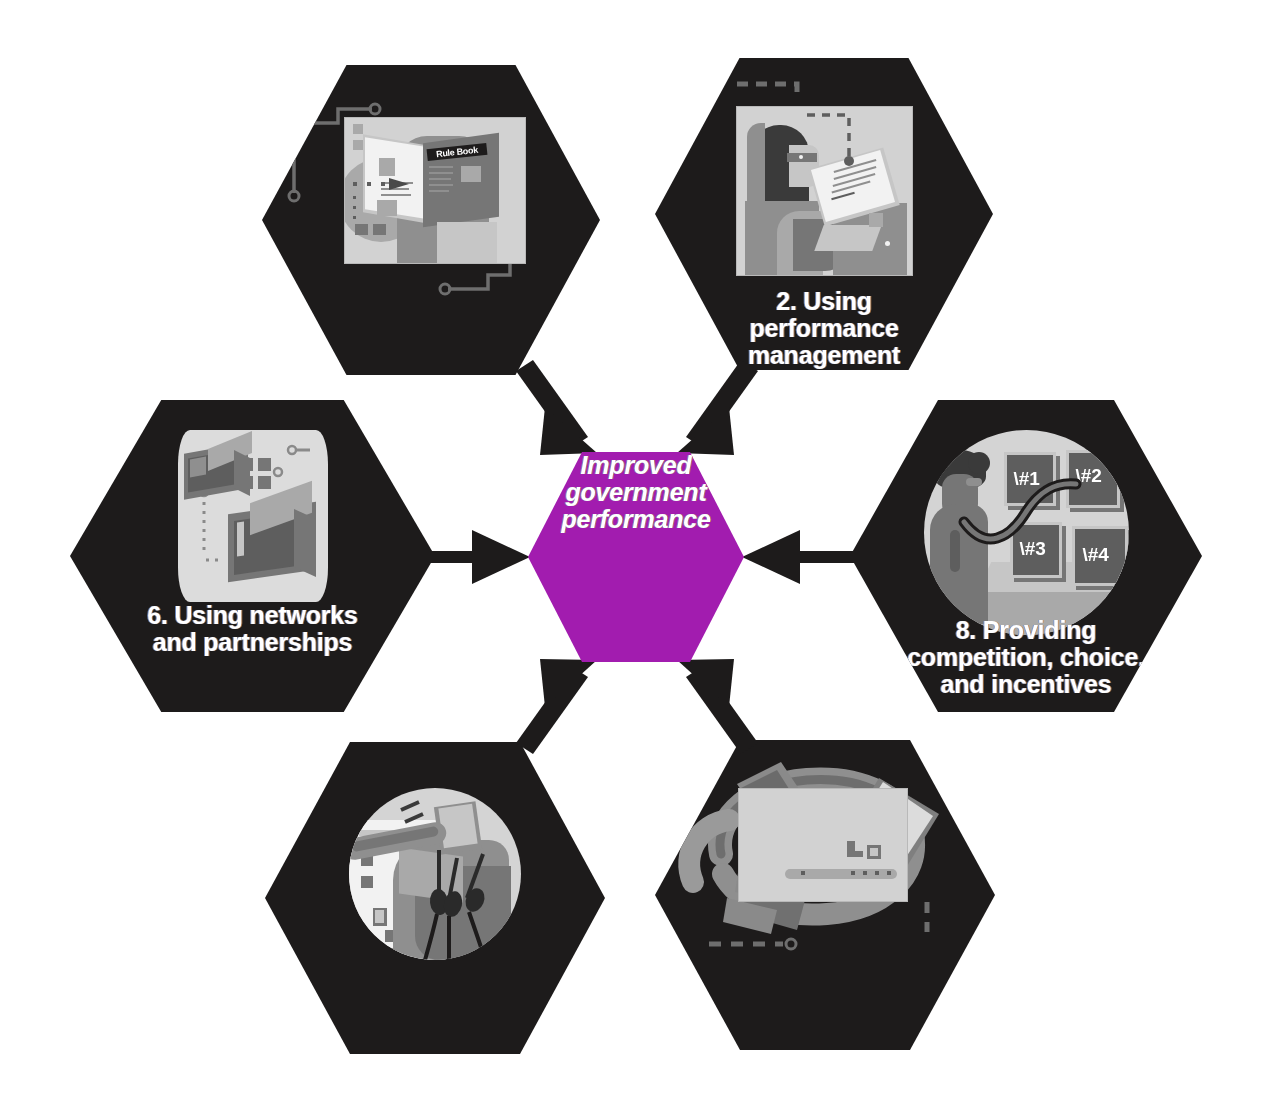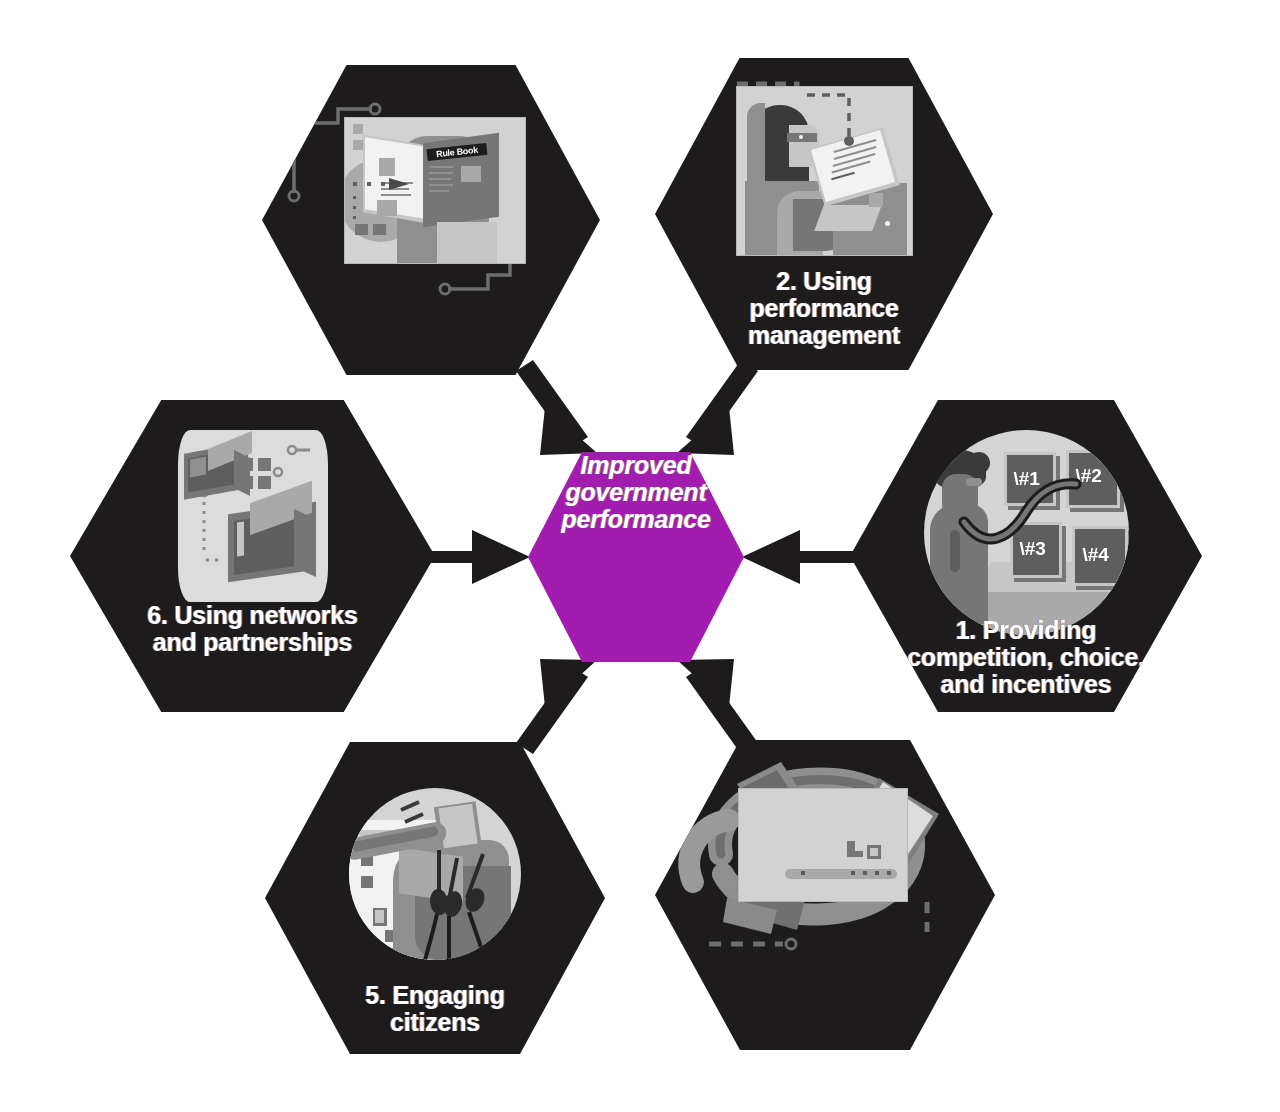--- a/index.html
+++ b/index.html
@@ -188,21 +188,21 @@
     <svg class="linework" style="left:14px; top:18px;" width="330" height="290" viewBox="0 0 330 290">
       <path d="M18 110 L18 40 L62 40 L62 26 L96 26" stroke="#6e6e6e" stroke-width="3.5" fill="none"></path>
       <circle cx="18" cy="113" r="5" stroke="#6e6e6e" stroke-width="3" fill="none"></circle>
       <circle cx="99" cy="26" r="5" stroke="#6e6e6e" stroke-width="3" fill="none"></circle>
       <path d="M234 133 L234 192 L212 192 L212 206 L172 206" stroke="#6e6e6e" stroke-width="3.5" fill="none"></path>
       <circle cx="234" cy="130" r="5" stroke="#6e6e6e" stroke-width="3" fill="none"></circle>
       <circle cx="169" cy="206" r="5" stroke="#6e6e6e" stroke-width="3" fill="none"></circle>
     </svg>
   </div>
 
-  <div class="hex" style="left:655px; top:58px; width:338px; height:312px; padding-top:28px;">
+  <div class="hex" style="left:655px; top:58px; width:338px; height:312px; padding-top:48px;">
     <div class="art art-rect" style="width:175px; height:168px;">
       <div class="sh g6" style="left:14px; top:18px; width:58px; height:78px; border-radius:28px 28px 0 0;"></div>
       <div class="sh g1" style="left:10px; top:16px; width:18px; height:84px; border-radius:14px 0 0 0;"></div>
       <div class="sh g5" style="left:52px; top:38px; width:30px; height:42px; border-radius:0 10px 10px 0;"></div>
       <div class="sh g2" style="left:50px; top:46px; width:30px; height:9px;"></div>
       <div class="sh wh" style="left:62px; top:48px; width:4px; height:4px; border-radius:50%;"></div>
       <div class="sh g1" style="left:8px; top:94px; width:74px; height:74px;"></div>
       <div class="sh g3" style="left:40px; top:104px; width:46px; height:64px; border-radius:22px 0 0 0;"></div>
       <div class="sh g2" style="left:56px; top:112px; width:58px; height:52px; border-radius:0 0 26px 0;"></div>
       <div class="sh g1" style="left:96px; top:96px; width:74px; height:72px;"></div>
@@ -255,21 +255,21 @@
       <div class="sh g4" style="left:151px; top:99px; width:50px; height:54px;"></div>
       <div class="tinytxt" style="left:90px; top:38px; font-size:19px;">\#1</div>
       <div class="tinytxt" style="left:152px; top:35px; font-size:19px;">\#2</div>
       <div class="tinytxt" style="left:96px; top:108px; font-size:19px;">\#3</div>
       <div class="tinytxt" style="left:159px; top:114px; font-size:19px;">\#4</div>
       <svg class="sh" style="left:34px; top:46px;" width="130" height="72" viewBox="0 0 130 72">
         <path d="M6 46 C 28 76, 52 62, 68 36 C 82 14, 98 6, 118 8" stroke="#1d1b1b" stroke-width="11" fill="none" stroke-linecap="round"></path>
         <path d="M6 46 C 28 76, 52 62, 68 36 C 82 14, 98 6, 118 8" stroke="#767676" stroke-width="5" fill="none" stroke-linecap="round"></path>
       </svg>
     </div>
-    <div class="label label-sm" style="margin-top:-18px;">1. Providing
+    <div class="label label-sm" style="margin-top:-18px;">8. Providing
 competition, choice,
 and incentives</div>
   </div>
 
   <div class="hex" style="left:655px; top:740px; width:340px; height:310px; padding-top:48px;">
     <div class="art art-rect" style="width:168px; height:112px; margin-left:-4px;">
       <div class="sh g3" style="left:46px; top:80px; width:112px; height:10px; border-radius:5px;"></div>
       <div class="sh g4" style="left:62px; top:82px; width:4px; height:4px;"></div>
       <div class="sh g4" style="left:112px; top:82px; width:4px; height:4px;"></div>
       <div class="sh g4" style="left:124px; top:82px; width:4px; height:4px;"></div>
@@ -332,22 +332,20 @@
         <ellipse cx="80" cy="58" rx="9" ry="12" fill="#2a2a2a" transform="rotate(22 80 58)"></ellipse>
         <path d="M42 72 C 38 90, 34 104, 30 118" stroke="#1d1b1b" stroke-width="4" fill="none"></path>
         <path d="M54 74 C 54 92, 54 106, 54 118" stroke="#1d1b1b" stroke-width="4" fill="none"></path>
         <path d="M74 70 C 80 88, 86 104, 90 118" stroke="#1d1b1b" stroke-width="4" fill="none"></path>
       </svg>
       <svg class="sh" style="left:48px; top:4px;" width="60" height="36" viewBox="0 0 60 36">
         <path d="M4 18 L22 10" stroke="#3a3a3a" stroke-width="4"></path>
         <path d="M8 30 L26 22" stroke="#3a3a3a" stroke-width="4"></path>
       </svg>
     </div>
-    <div class="label label-sm" style="margin-top:22px;">5. Engaging
-citizens</div>
   </div>
 
   <div class="hex" style="left:70px; top:400px; width:365px; height:312px; padding-top:30px;">
     <div class="art art-pouch" style="width:150px; height:172px;">
       <div class="sh g2" style="left:62px; top:28px; width:13px; height:13px;"></div>
       <div class="sh g2" style="left:80px; top:28px; width:13px; height:13px;"></div>
       <div class="sh g2" style="left:62px; top:46px; width:13px; height:13px;"></div>
       <div class="sh g2" style="left:80px; top:46px; width:13px; height:13px;"></div>
       <div class="sh g2" style="left:60px; top:122px; width:8px; height:16px;"></div>
       <div class="sh g2" style="left:60px; top:132px; width:16px; height:6px;"></div>

